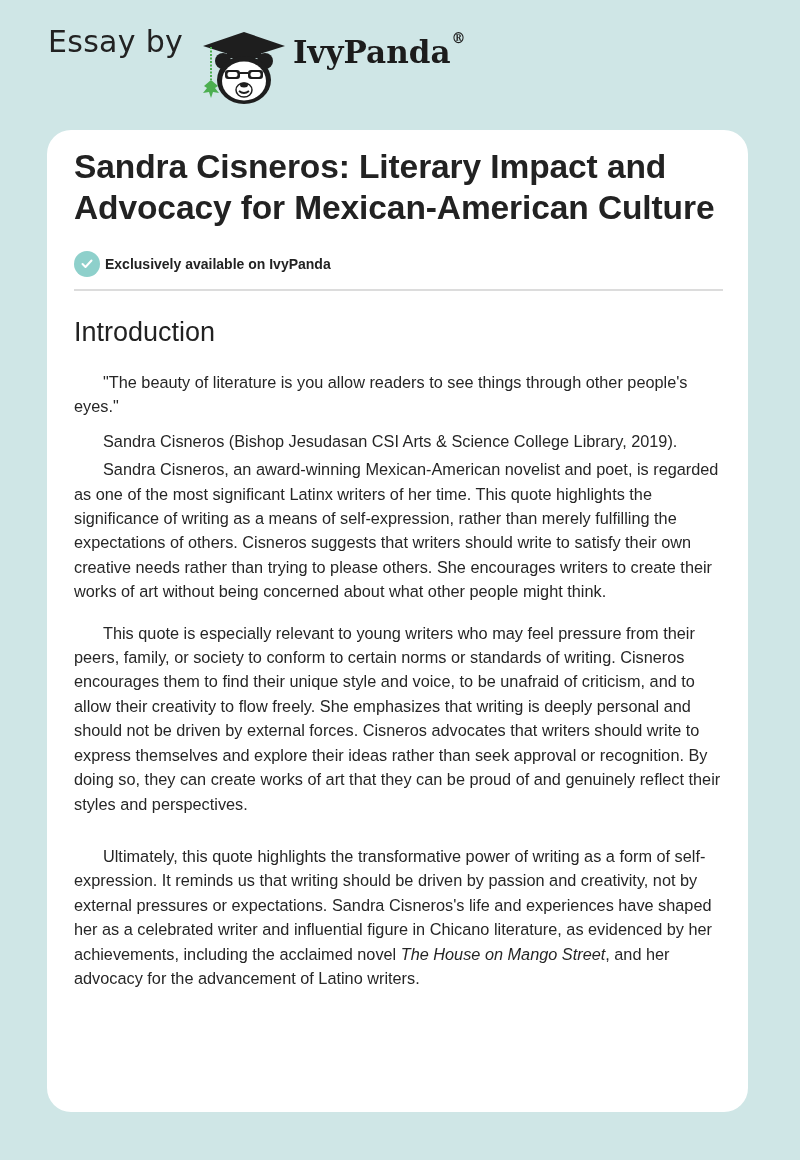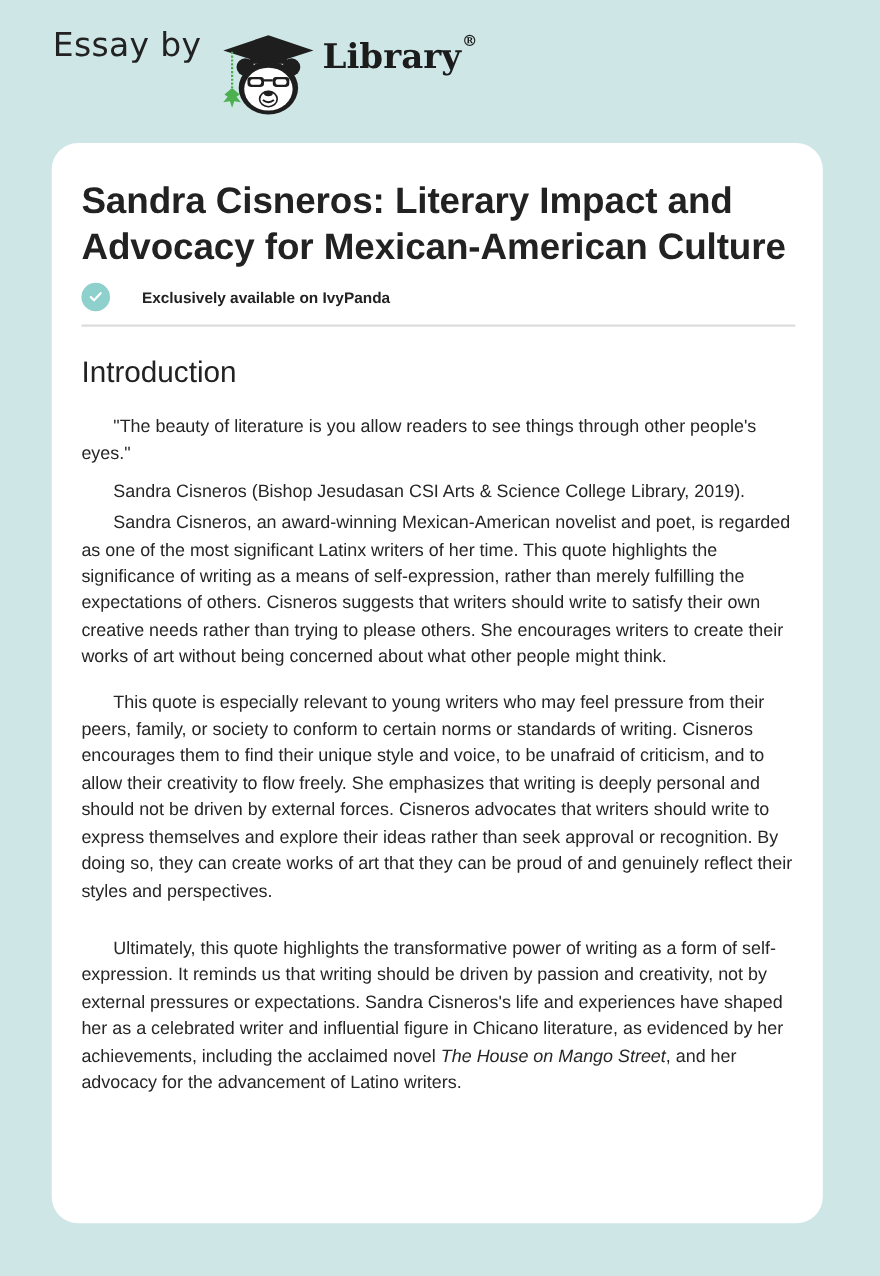--- a/index.html
+++ b/index.html
@@ -54,35 +54,34 @@
   .card {
     position: absolute;
     left: 47px;
     top: 130px;
     width: 701px;
     height: 982px;
     background: #ffffff;
     border-radius: 24px;
   }
   .card-inner {
-    padding: 33px 26px 0 27px;
+    padding: 16px 26px 0 27px;
   }
   .title {
     font-size: 33.5px;
     font-weight: bold;
     line-height: 41px;
     color: #222;
     margin: 0;
     letter-spacing: -0.1px;
   }
   .badge-row {
     display: flex;
     align-items: center;
-    margin-top: 12px;
-    gap: 24px;
+    margin-top: 23px;
   }
   .badge-icon {
     width: 26px;
     height: 26px;
     border-radius: 50%;
     background: #8ed0cb;
     display: flex;
     align-items: center;
     justify-content: center;
     margin-right: 5px;
@@ -145,21 +144,21 @@
       <rect x="47" y="40" width="15" height="9" rx="3" fill="#1e1e1e"></rect>
       <rect x="26.5" y="42" width="10" height="5" rx="2" fill="#ffffff"></rect>
       <rect x="49.5" y="42" width="10" height="5" rx="2" fill="#ffffff"></rect>
       <line x1="39" y1="43" x2="47" y2="43" stroke="#1e1e1e" stroke-width="2"></line>
 
       <ellipse cx="43" cy="55" rx="4" ry="2.5" fill="#1e1e1e"></ellipse>
       <path d="M38,61 Q43,65 48,61" stroke="#1e1e1e" stroke-width="1.8" fill="none"></path>
       <ellipse cx="43" cy="60" rx="8" ry="7" fill="none" stroke="#1e1e1e" stroke-width="1.5"></ellipse>
     </svg>
   </span>
-  <span class="brand"><span>Library</span><sup>®</sup></span>
+  <span class="brand"><span>IvyPanda</span><sup>®</sup></span>
 </div>
 
 <main class="card">
   <div class="card-inner">
     <h1 class="title">Sandra Cisneros: Literary Impact and Advocacy for Mexican-American Culture</h1>
 
     <div class="badge-row">
       <span class="badge-icon">
         <svg width="12" height="10" viewBox="0 0 12 10">
           <path d="M1.5,5 L4.5,8 L10.5,1.5" stroke="#ffffff" stroke-width="2" fill="none" stroke-linecap="round" stroke-linejoin="round"></path>

